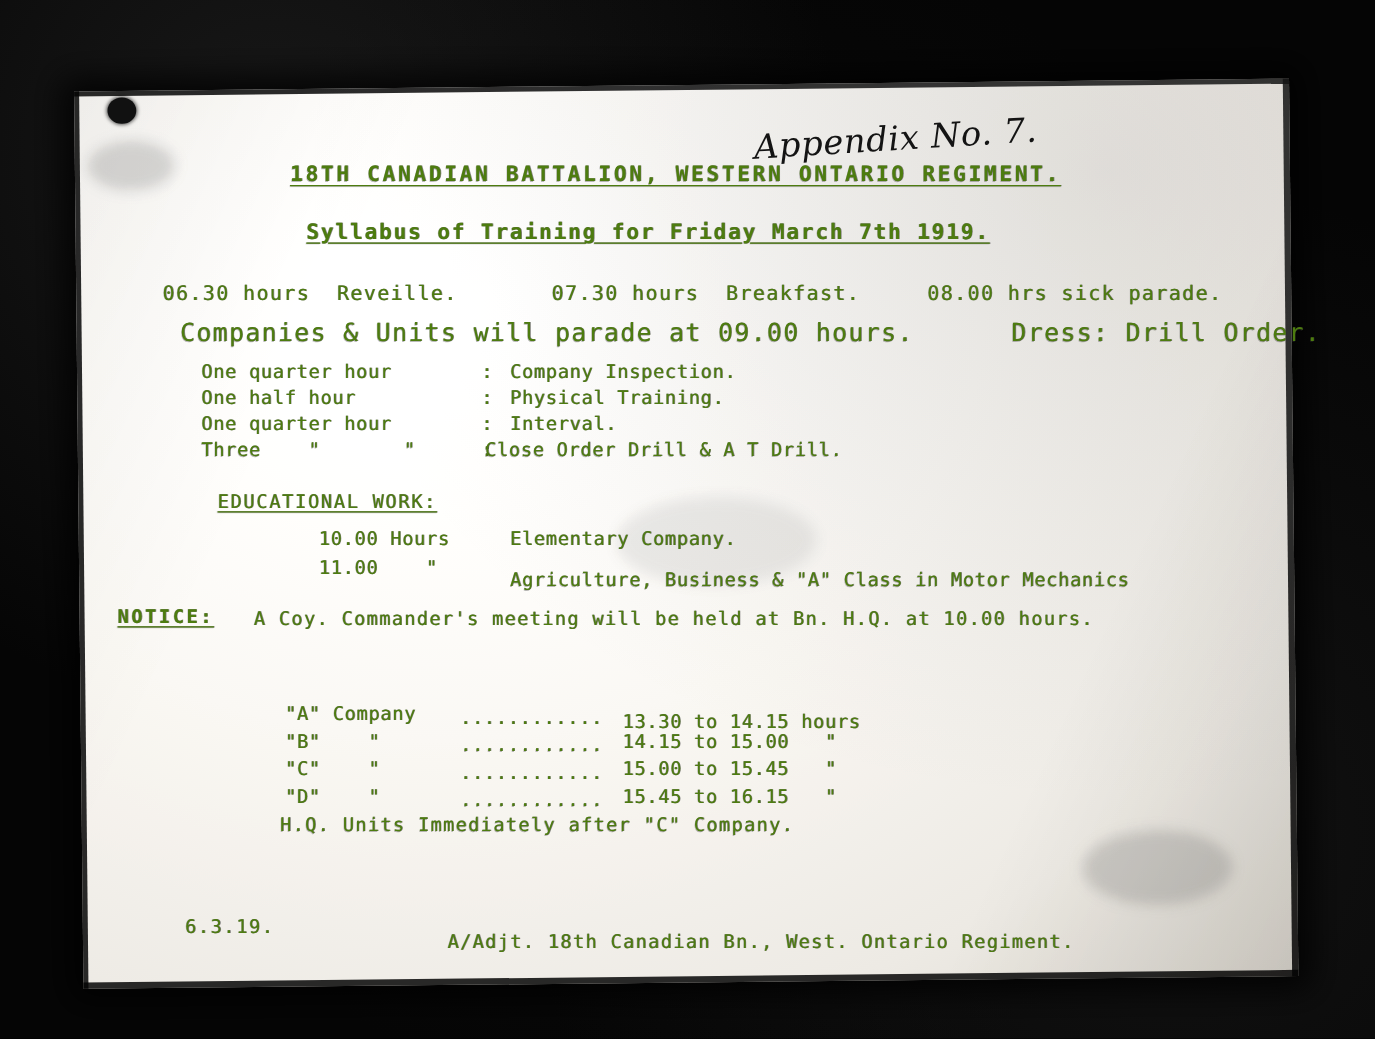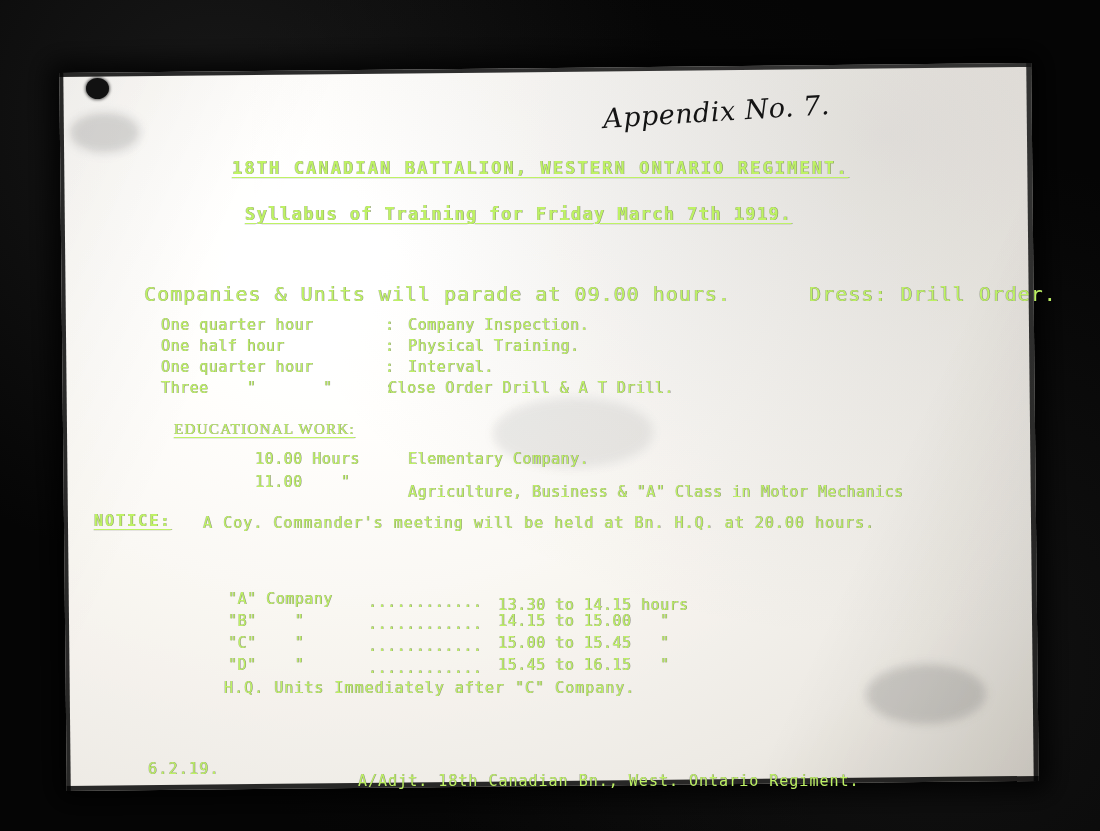--- a/index.html
+++ b/index.html
@@ -82,23 +82,22 @@
     color: #191919;
     font-family: "DejaVu Sans Mono", monospace;
     letter-spacing: 0.5px;
   }
 
   .ln {
     position: absolute;
     white-space: pre;
     font-size: 15px;
     line-height: 17px;
-    color: #bef264;
+    color: #4d7c0f;
     text-shadow: 0.5px 0 0 rgba(40,40,40,0.55), -0.4px 0.3px 0 rgba(60,60,60,0.35);
-    margin-top: 28px;
   }
 
   .bold { font-weight: bold; }
   .u { text-decoration: underline; text-underline-offset: 3px; }
 
   
   #annotation {
     position: absolute;
     left: 603px;
     top: 96px;
@@ -139,68 +138,69 @@
   <div id="punch-hole"></div>
 
   <div id="content">
 
     <div id="annotation">Appendix No. 7.</div>
 
     <div class="ln bold u" style="left:232px; top:132px; font-size:17px; letter-spacing:2.1px;">18TH CANADIAN BATTALION, WESTERN ONTARIO REGIMENT.</div>
 
     <div class="ln bold u" style="left:245px; top:178px; font-size:17px; letter-spacing:1.4px;">Syllabus of Training for Friday March 7th 1919.</div>
 
+    <div class="ln" style="left:130px; top:226px; font-size:16px; letter-spacing:1.1px;">06.30 hours  Reveille.       07.30 hours  Breakfast.     08.00 hrs sick parade.</div>
 
     <div class="ln" style="left:144px; top:258px; font-size:20px; letter-spacing:1.0px;">Companies &amp; Units will parade at 09.00 hours.      Dress: Drill Order.</div>
 
     <div class="ln" style="left:161px; top:289px;">One quarter hour</div>
     <div class="ln" style="left:385px; top:289px;">:</div>
     <div class="ln" style="left:408px; top:289px;">Company Inspection.</div>
 
     <div class="ln" style="left:161px; top:310px;">One half hour</div>
     <div class="ln" style="left:385px; top:310px;">:</div>
     <div class="ln" style="left:408px; top:310px;">Physical Training.</div>
 
     <div class="ln" style="left:161px; top:331px;">One quarter hour</div>
     <div class="ln" style="left:385px; top:331px;">:</div>
     <div class="ln" style="left:408px; top:331px;">Interval.</div>
 
     <div class="ln" style="left:161px; top:352px;">Three    "       "</div>
     <div class="ln" style="left:385px; top:352px;">:</div>
     <div class="ln" style="left:388px; top:352px;">Close Order Drill &amp; A T Drill.</div>
 
-    <div class="ln u" style="left:174px; top:393px; letter-spacing:1.3px;font-family:Liberation Serif, serif;">EDUCATIONAL WORK:</div>
+    <div class="ln u" style="left:174px; top:393px; letter-spacing:1.3px;">EDUCATIONAL WORK:</div>
 
     <div class="ln" style="left:255px; top:423px;">10.00 Hours</div>
     <div class="ln" style="left:408px; top:423px;">Elementary Company.</div>
 
     <div class="ln" style="left:255px; top:446px;">11.00    "</div>
     <div class="ln" style="left:408px; top:456px;">Agriculture, Business &amp; "A" Class in Motor Mechanics</div>
 
     <div class="ln bold u" style="left:94px; top:485px; letter-spacing:2px;">NOTICE:</div>
-    <div class="ln" style="left:203px; top:487px; letter-spacing:1.0px;">A Coy. Commander's meeting will be held at Bn. H.Q. at 20.00 hours.</div>
+    <div class="ln" style="left:203px; top:487px; letter-spacing:1.0px;">A Coy. Commander's meeting will be held at Bn. H.Q. at 10.00 hours.</div>
 
 
     <div class="ln" style="left:228px; top:563px;">"A" Company</div>
     <div class="ln" style="left:368px; top:566px;">............</div>
     <div class="ln" style="left:498px; top:569px;">13.30 to 14.15 hours</div>
 
     <div class="ln" style="left:228px; top:585px;">"B"    "</div>
     <div class="ln" style="left:368px; top:588px;">............</div>
     <div class="ln" style="left:498px; top:585px;">14.15 to 15.00   "</div>
 
     <div class="ln" style="left:228px; top:607px;">"C"    "</div>
     <div class="ln" style="left:368px; top:610px;">............</div>
     <div class="ln" style="left:498px; top:607px;">15.00 to 15.45   "</div>
 
     <div class="ln" style="left:228px; top:629px;">"D"    "</div>
     <div class="ln" style="left:368px; top:632px;">............</div>
     <div class="ln" style="left:498px; top:629px;">15.45 to 16.15   "</div>
 
     <div class="ln" style="left:224px; top:652px; letter-spacing:1.0px;">H.Q. Units Immediately after "C" Company.</div>
 
-    <div class="ln" style="left:148px; top:733px; letter-spacing:1.2px;">6.2.19.</div>
+    <div class="ln" style="left:148px; top:733px; letter-spacing:1.2px;">6.3.19.</div>
 
 
     <div class="ln" style="left:358px; top:745px; letter-spacing:1.0px;">A/Adjt. 18th Canadian Bn., West. Ontario Regiment.</div>
 
   </div>
 </div>
 
 </body></html>

